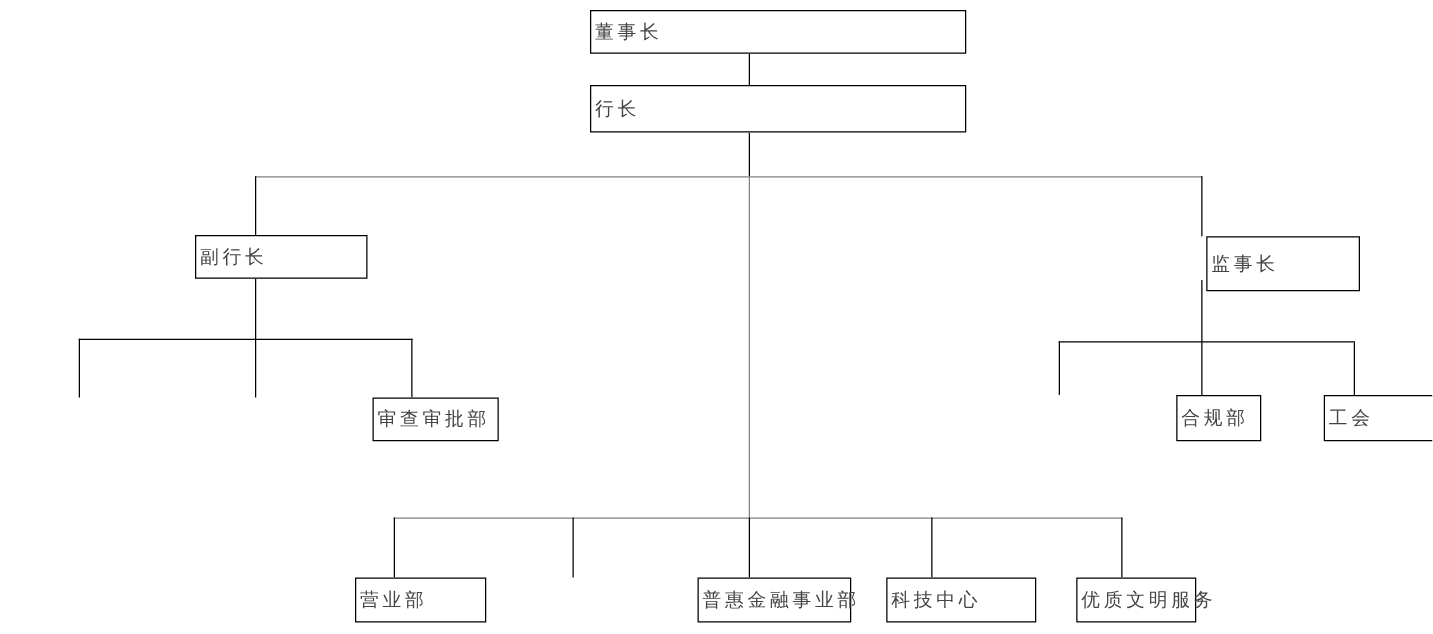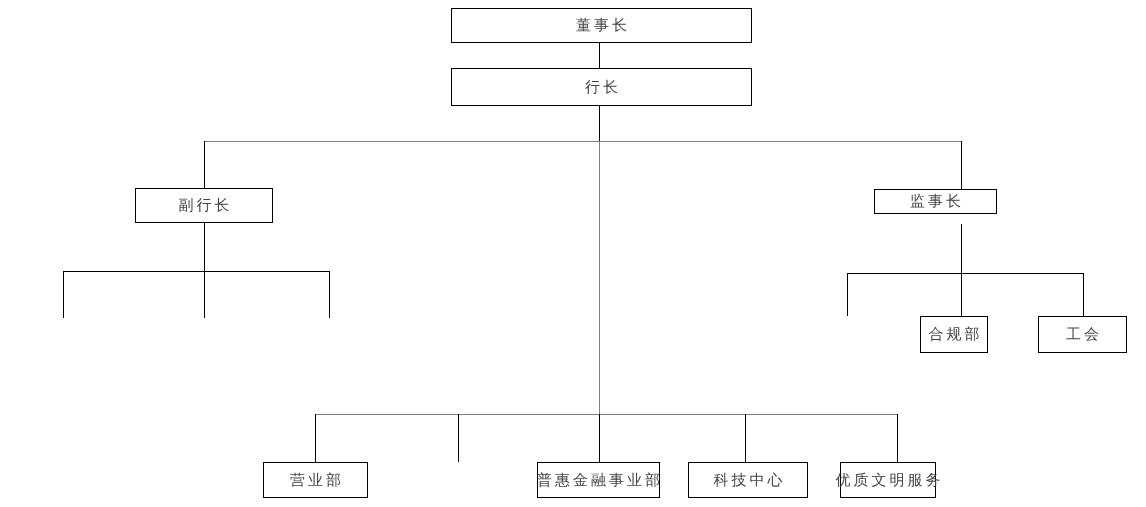--- a/index.html
+++ b/index.html
@@ -16,21 +16,21 @@
     width:1146px;height:507px;
     background:var(--background);
     font-family:"Liberation Serif","DejaVu Serif",serif;
     overflow:hidden;
   }
   .node{
     position:absolute;
     box-sizing:border-box;
     border:1.5px solid var(--box-border);
     background:var(--background);
-    display:flex;align-items:center;justify-content:center;
+    display:flex;align-items:center;margin-left:21px;
   }
   .node .label{
     font-size:15px;
     letter-spacing:3px;
     color:var(--text);
     white-space:nowrap;
     text-indent:3px; 
   }
   .vline{position:absolute;width:1px;background:var(--connector);}
   .hline{position:absolute;height:1px;background:var(--connector);}
@@ -70,26 +70,29 @@
   </div>
 
   <div class="node" style="left:451px;top:68px;width:301px;height:38px">
     <span class="label">行长</span>
   </div>
 
   <div class="node" style="left:135px;top:188px;width:138px;height:35px">
     <span class="label">副行长</span>
   </div>
 
-  <div class="node" style="left:874px;top:189px;width:123px;height:25px">
+  <div class="node" style="left:944px;top:189px;width:123px;height:44px">
     <span class="label">监事长</span>
   </div>
 
 
 
+  <div class="node" style="left:277px;top:318px;width:101px;height:35px">
+    <span class="label">审查审批部</span>
+  </div>
 
 
   <div class="node" style="left:920px;top:316px;width:68px;height:37px">
     <span class="label">合规部</span>
   </div>
 
   <div class="node" style="left:1038px;top:316px;width:89px;height:37px">
     <span class="label">工会</span>
   </div>
 

